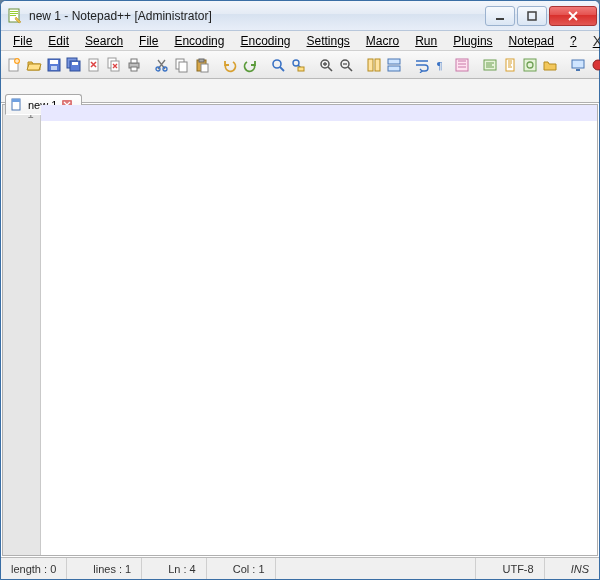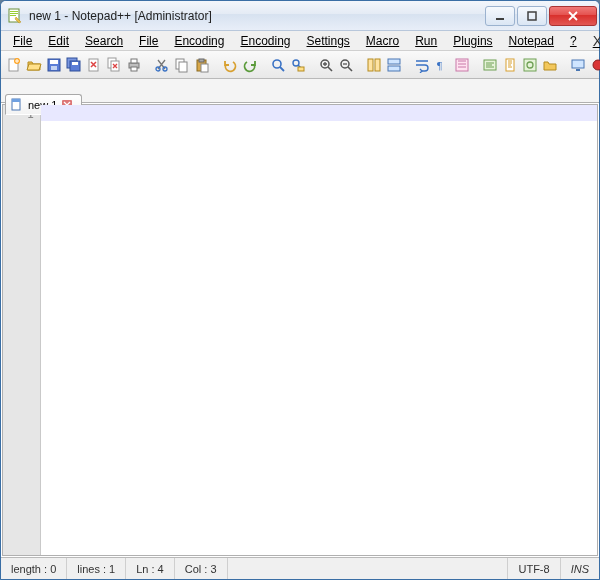--- a/index.html
+++ b/index.html
@@ -171,20 +171,21 @@
   }
   
   .statusbar {
     height: 22px;
     background: #f0f0f0;
     border-top: 1px solid #b9b9b9;
     display: flex;
     align-items: center;
     font-size: 11px;
     color: #333;
+    gap: 16px;
   }
   .status-cell {
     padding: 0 10px;
     border-right: 1px solid #cfcfcf;
     height: 100%;
     display: flex;
     align-items: center;
     white-space: nowrap;
   }
   .status-cell:last-child { border-right: none; font-style: italic; }
@@ -446,19 +447,19 @@
     </div>
     <div class="editor">
       <div class="editor-line current"></div>
     </div>
   </div>
 
   <div class="statusbar">
     <div class="status-cell">length : 0</div>
     <div class="status-cell">lines : 1</div>
     <div class="status-cell">Ln : 4</div>
-    <div class="status-cell">Col : 3</div>
+    <div class="status-cell">Col : 1</div>
     <div class="status-spacer"></div>
     <div class="status-cell">UTF-8</div>
     <div class="status-cell">INS</div>
   </div>
 
 </div>
 
 </body></html>

